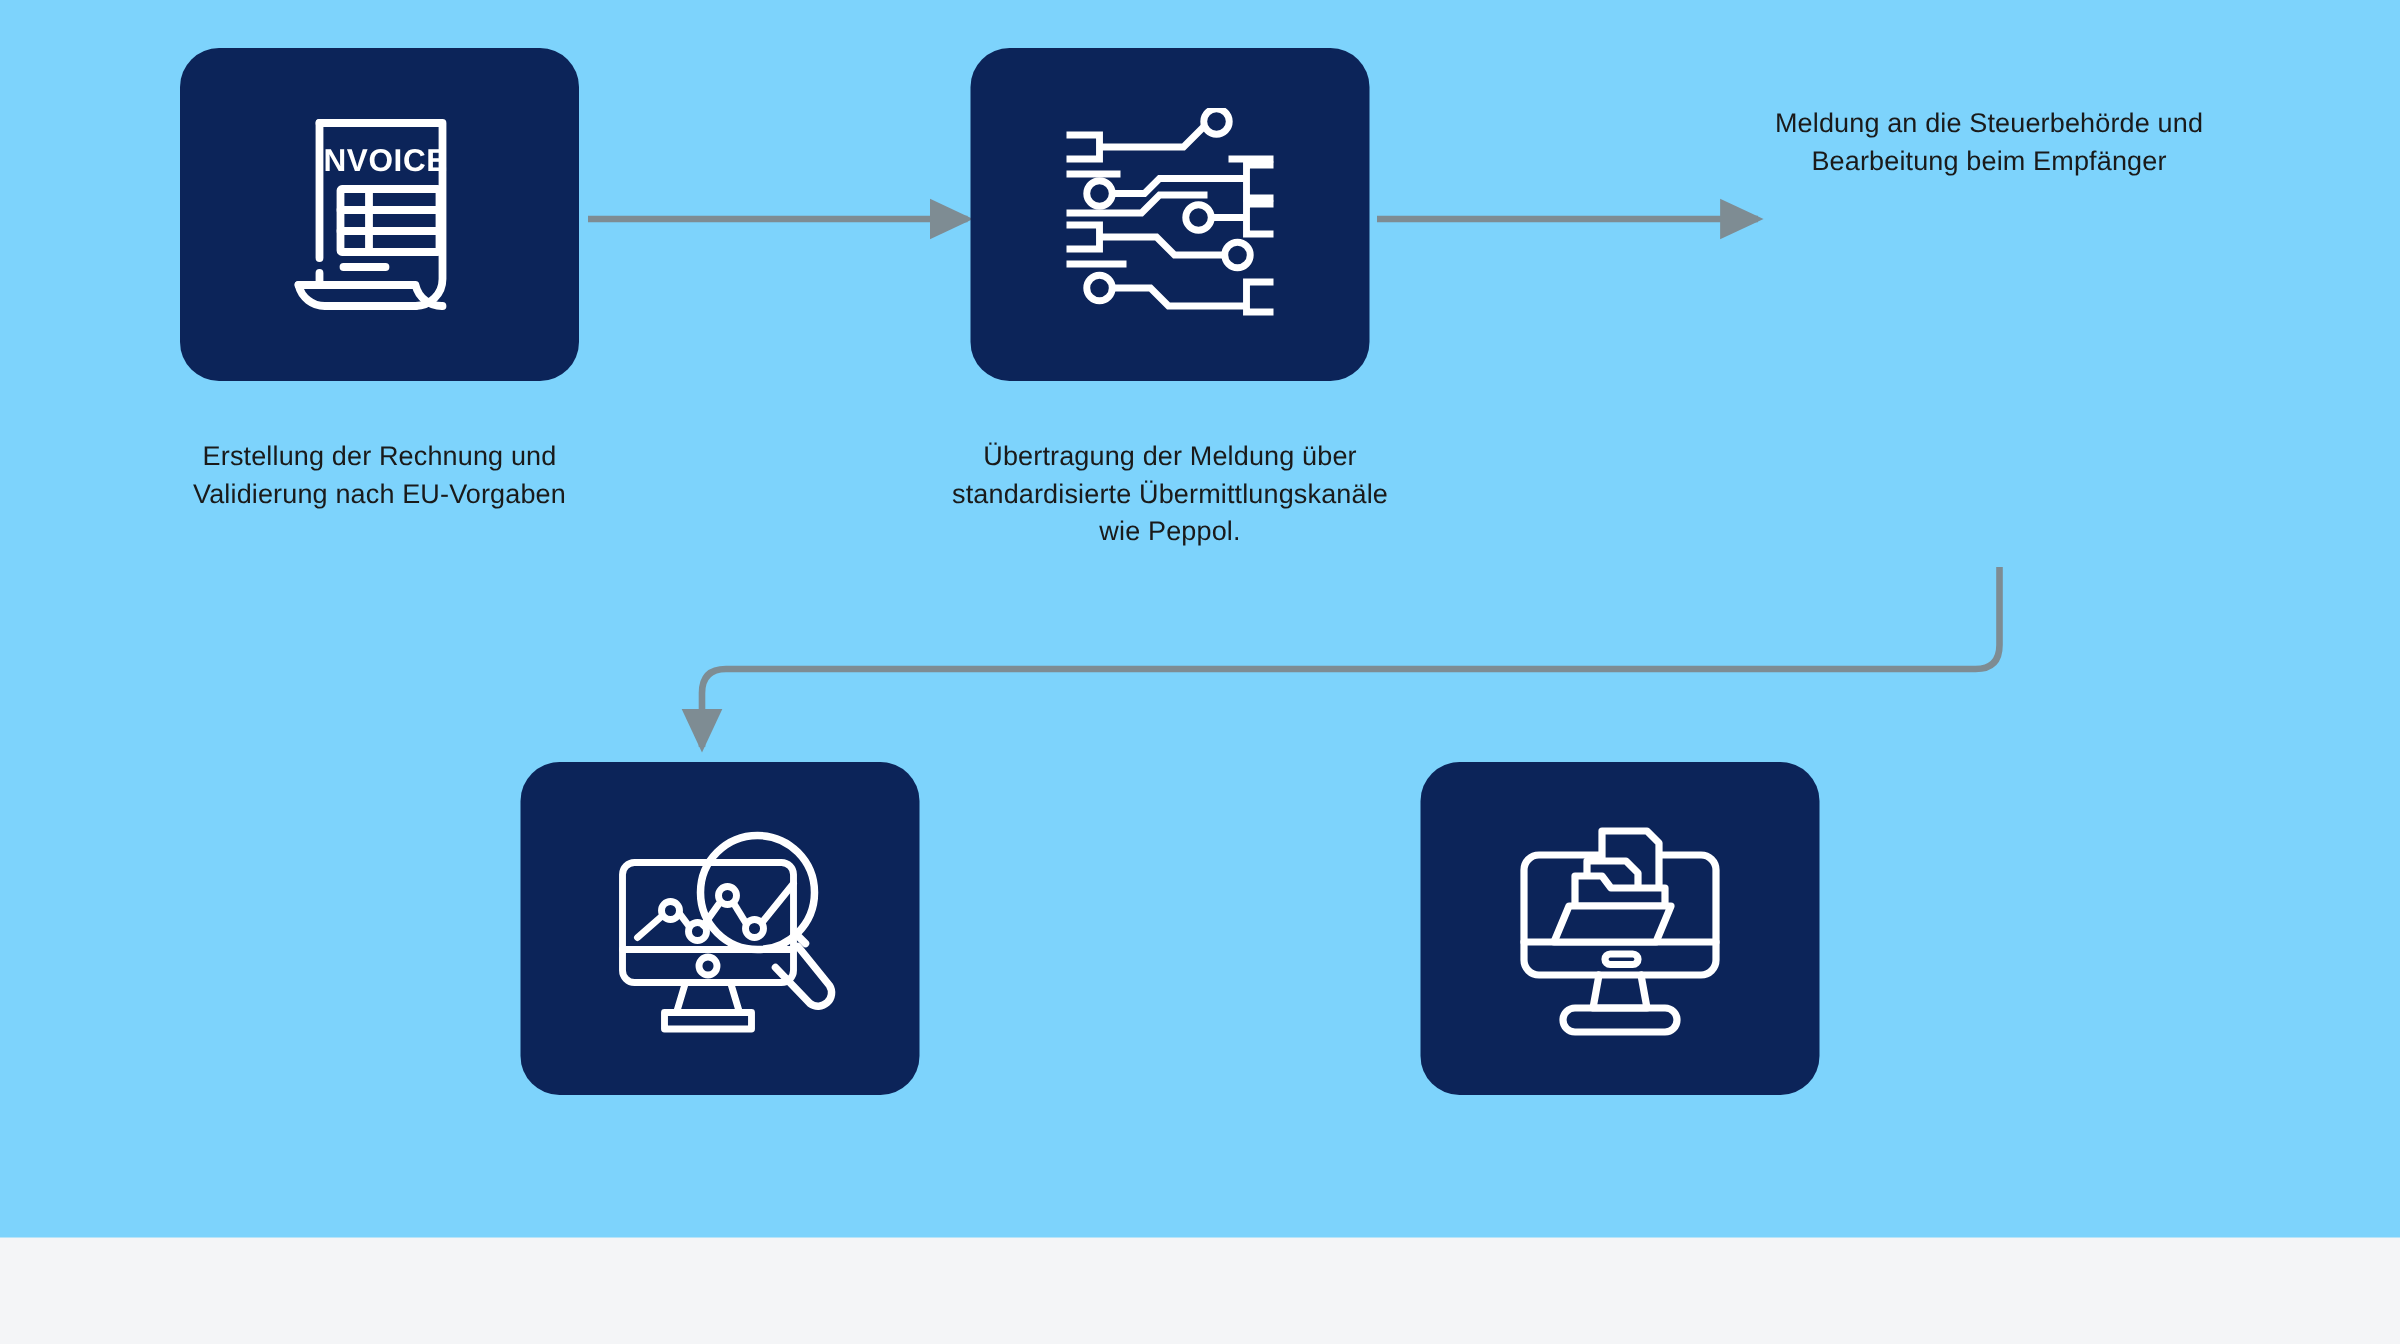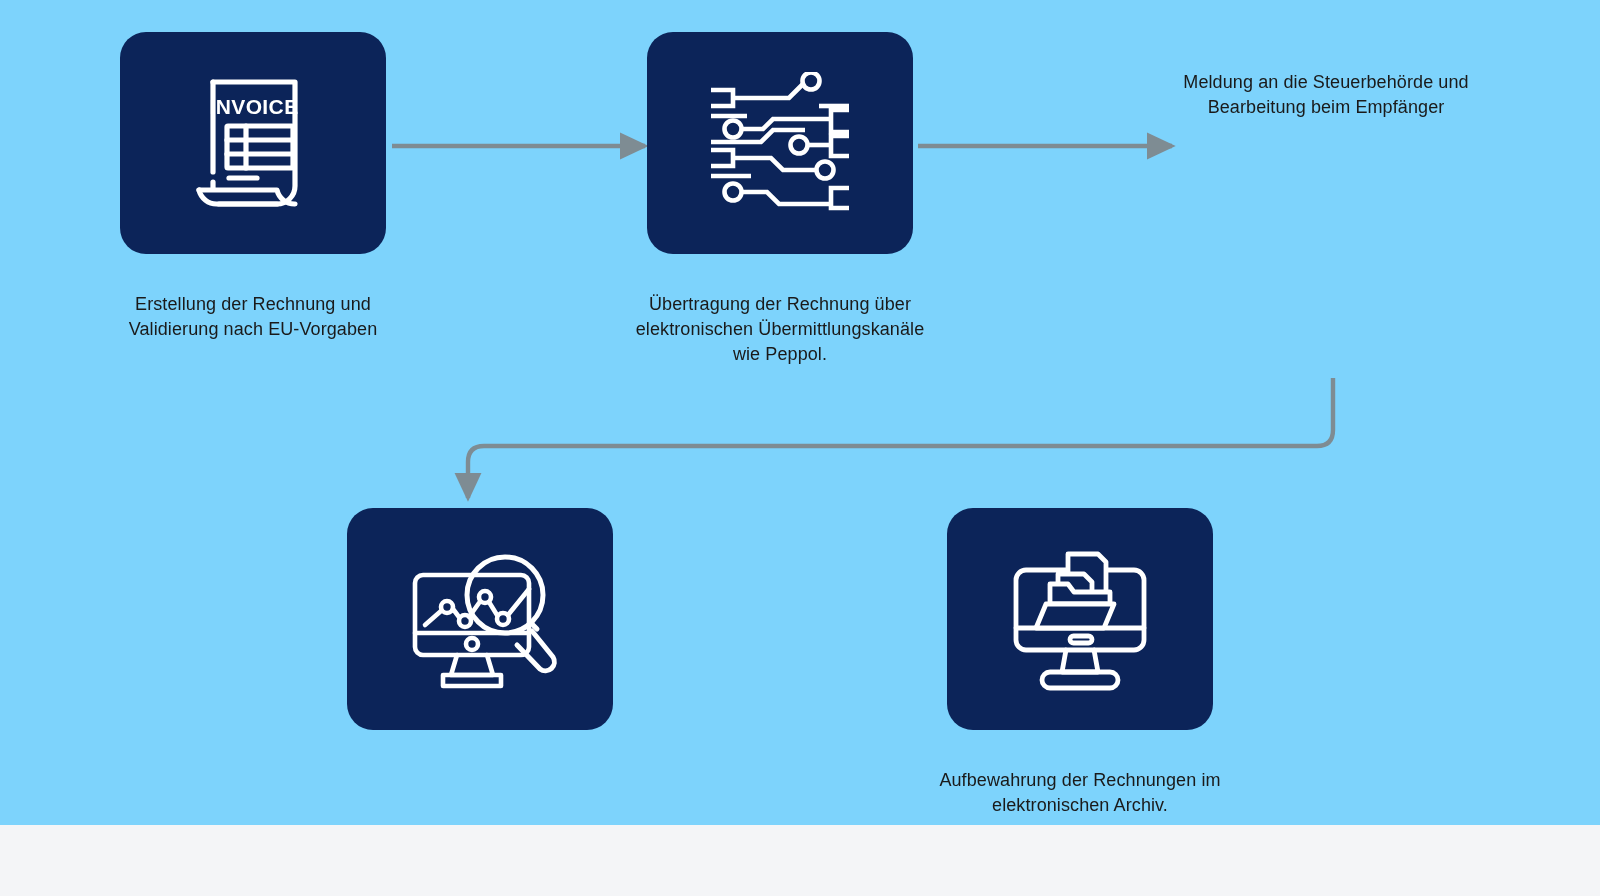--- a/index.html
+++ b/index.html
@@ -153,21 +153,21 @@
             <circle cx="118" cy="98" r="8.5"></circle>
 
             <path d="M4 104 L44 104"></path>
             <circle cx="26" cy="120" r="8.5"></circle>
             <path d="M35 120 L60 120 L72 132 L124 132"></path>
             <path d="M142 116 L124 116 L124 136 L142 136"></path>
           </g>
         </svg>
       </span>
     </div>
-    <div class="step-caption">Übertragung der Rechnung über elektronischen Übermittlungskanäle wie Peppol.</div>
+    <div class="step-caption">Übertragung der Meldung über standardisierte Übermittlungskanäle wie Peppol.</div>
   </div>
 
   <div class="step step-3 row1">
     <div class="step-caption">Meldung an die Steuerbehörde und Bearbeitung beim Empfänger</div>
   </div>
 
   <div class="step step-4 row2">
     <div class="step-tile">
       <span>
         <svg width="158" height="148" viewBox="0 0 158 148">
@@ -220,16 +220,15 @@
             <path d="M52 30 L78 30 L86 38 L86 66 L52 66 Z"></path>
           </g>
 
           <g fill="#0c2459" stroke="#ffffff" stroke-width="4.8" stroke-linecap="round" stroke-linejoin="round">
             <path d="M44 40 L62 40 L68 48 L104 48 L104 60 L44 60 Z"></path>
             <path d="M40 60 L108 60 L98 84 L30 84 Z"></path>
           </g>
         </svg>
       </span>
     </div>
-    <div class="step-caption">Aufbewahrung der Rechnungen im elektronischen Archiv.</div>
   </div>
 
 </div>
 
 </body></html>

